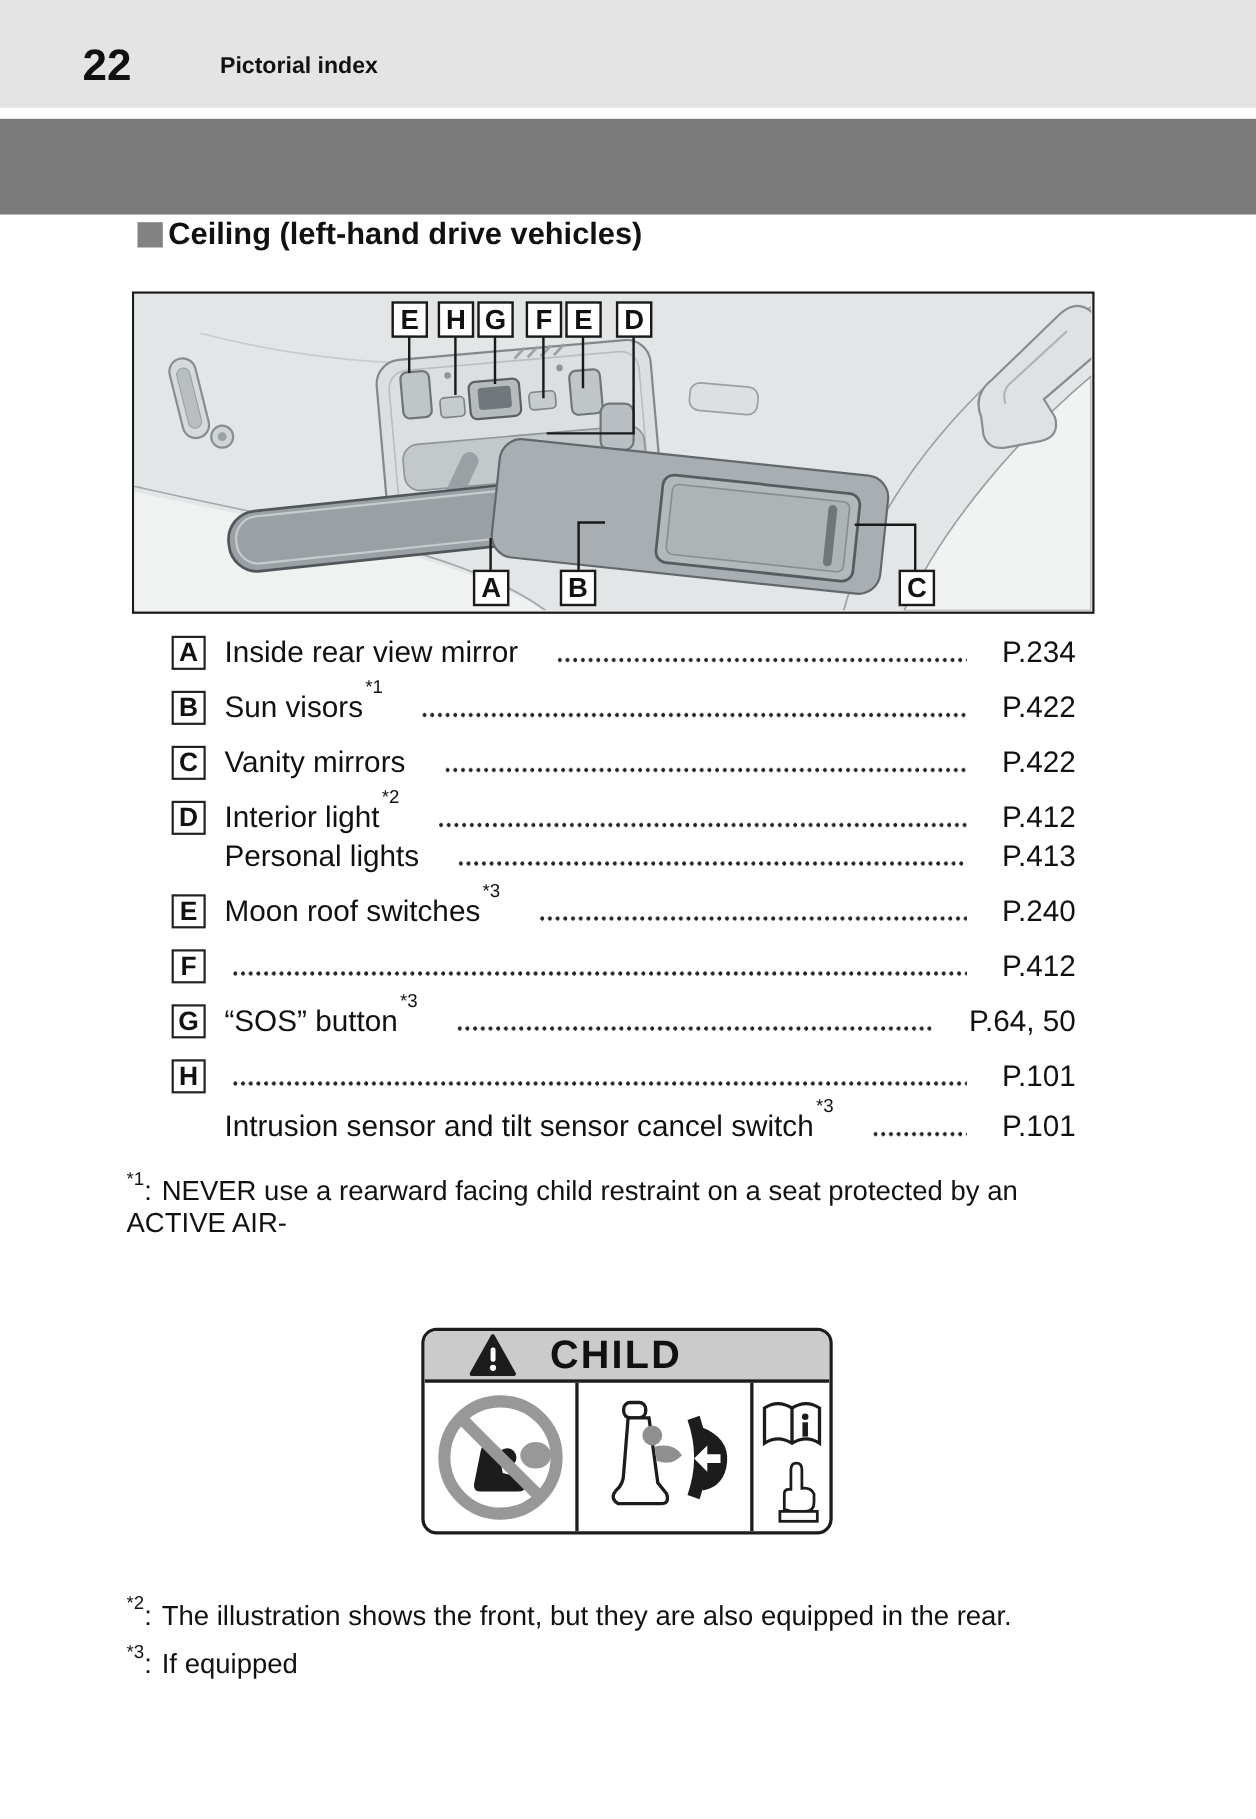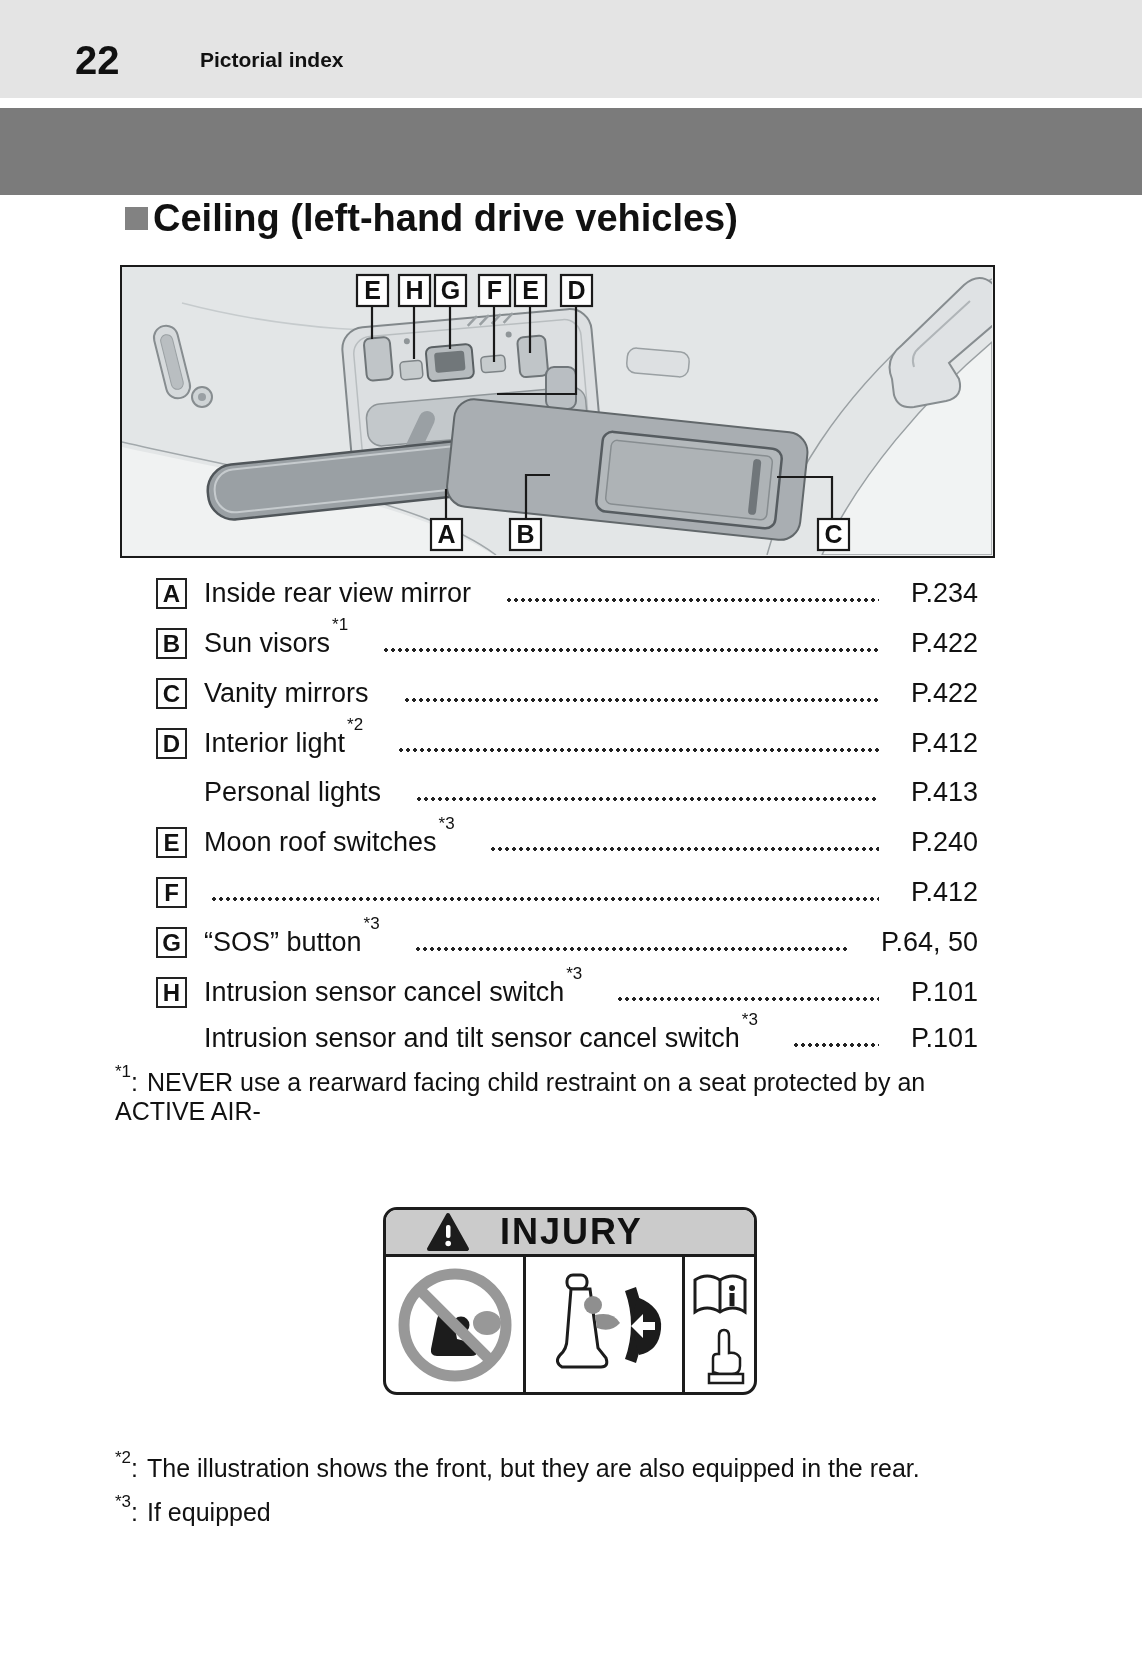--- a/index.html
+++ b/index.html
@@ -5,34 +5,34 @@
   html,body{margin:0;padding:0;}
   body{
     width:1142px;height:1654px;position:relative;background:#ffffff;
     font-family:"Liberation Sans", sans-serif;color:#111;overflow:hidden;
   }
   
   .page-header{position:absolute;left:0;top:0;width:1142px;height:98px;background:#e4e4e4;}
   .page-number{position:absolute;left:75px;top:40px;font-size:40px;font-weight:bold;line-height:1;}
   .page-section{position:absolute;left:200px;top:49px;font-size:21px;font-weight:bold;line-height:1;}
   .section-band{position:absolute;left:0;top:108px;width:1142px;height:87px;background:#7b7b7b;}
-  .section-heading{position:absolute;left:125px;top:197px;display:flex;align-items:center;font-size:38px;font-weight:bold;}
+  .section-heading{position:absolute;left:125px;top:197px;display:flex;align-items:center;font-size:28px;font-weight:bold;}
   .heading-bullet{width:23px;height:23px;background:#828282;margin-right:5px;flex:none;}
   
   .diagram-box{position:absolute;left:120px;top:265px;width:875px;height:293px;border:2.5px solid #1a1a1a;background:#edeeee;box-sizing:border-box;}
   .diagram-box svg{display:block;}
   .callout-letter{font-family:"Liberation Sans",sans-serif;font-size:25px;font-weight:bold;fill:#111;}
   
   .index-list{position:absolute;left:156px;top:578px;width:822px;}
   .index-row{display:flex;margin-bottom:19px;}
   .index-letter-box{width:31px;height:31px;border:2.5px solid #222;box-sizing:border-box;display:flex;align-items:center;justify-content:center;
     font-size:24px;font-weight:bold;margin-right:17px;flex:none;background:#fff;}
   .index-lines{flex:1;min-width:0;}
   .index-line{display:flex;align-items:flex-end;font-size:27px;line-height:31px;height:31px;gap:28px;}
-  .index-line + .index-line{margin-top:18px;}
+  .index-line + .index-line{margin-top:4px;}
   .index-row:last-child .index-line + .index-line{margin-top:15px;align-items:flex-end;}
   .index-label{white-space:nowrap;}
   .index-label sup{font-size:17px;line-height:1;position:relative;top:-12px;margin-left:2px;font-weight:normal;}
   .leader-dots{flex:1;height:4px;margin:0 4px 7px 8px;
     background-image:radial-gradient(circle at 2px 2px,#222 1.6px,transparent 2px);
     background-size:7px 4px;background-repeat:repeat-x;}
   .page-ref{white-space:nowrap;}
   
   .footnote{position:absolute;font-size:25px;line-height:29px;}
   .footnote sup{font-size:17px;line-height:1;vertical-align:14px;}
@@ -244,21 +244,20 @@
           <span class="index-label">“SOS” button<sup>*3</sup></span>
           <span class="leader-dots"></span>
           <span class="page-ref">P.64, 50</span>
         </div>
       </div>
     </div>
     <div class="index-row">
       <div class="index-letter-box">H</div>
       <div class="index-lines">
         <div class="index-line">
-          <span class="index-label">Intrusion sensor cancel switch<sup>*3</sup></span>
           <span class="leader-dots"></span>
           <span class="page-ref">P.101</span>
         </div>
         <div class="index-line">
           <span class="index-label">Intrusion sensor and tilt sensor cancel switch<sup>*3</sup></span>
           <span class="leader-dots"></span>
           <span class="page-ref">P.101</span>
         </div>
       </div>
     </div>
@@ -268,21 +267,21 @@
   <div class="fn-line"><sup>*1</sup><span class="fn-sep">:</span><span>NEVER use a rearward facing child restraint on a seat protected by an ACTIVE AIR-</span></div>
 </div>
 
 <div class="airbag-label">
   <div class="al-band">
     <svg width="44" height="40" viewBox="0 0 44 40">
       <polygon points="22,3 41,37 3,37" fill="#1c1c1c" stroke="#1c1c1c" stroke-width="4" stroke-linejoin="round"></polygon>
       <rect x="20" y="13" width="4.5" height="13" rx="2" fill="#fff"></rect>
       <circle cx="22.2" cy="31.5" r="2.8" fill="#fff"></circle>
     </svg>
-    <span class="al-title">INJURY</span>
+    <span class="al-title">CHILD</span>
   </div>
   <div class="al-cells">
     <div class="al-cell al-cell1">
       <svg width="120" height="120" viewBox="0 0 120 120">
         <path d="M36,84 L42,54 Q44,46 52,48 L58,51 L62,74 L82,79 L82,87 Q82,91 76,91 L42,91 Q35,91 36,84 Z" fill="#1c1c1c"></path>
         <circle cx="66" cy="60" r="8.5" fill="#1c1c1c"></circle>
         <ellipse cx="92" cy="58" rx="14" ry="12" fill="#989898"></ellipse>
         <circle cx="60" cy="60" r="51" fill="none" stroke="#989898" stroke-width="11"></circle>
         <line x1="25" y1="25" x2="95" y2="95" stroke="#989898" stroke-width="11"></line>
       </svg>

